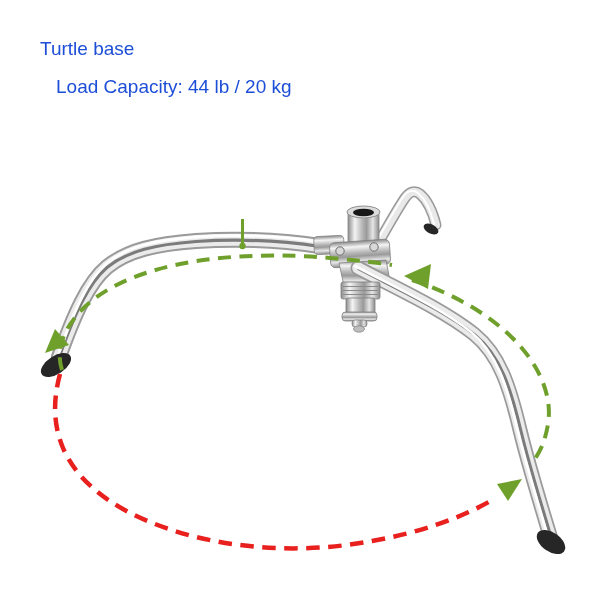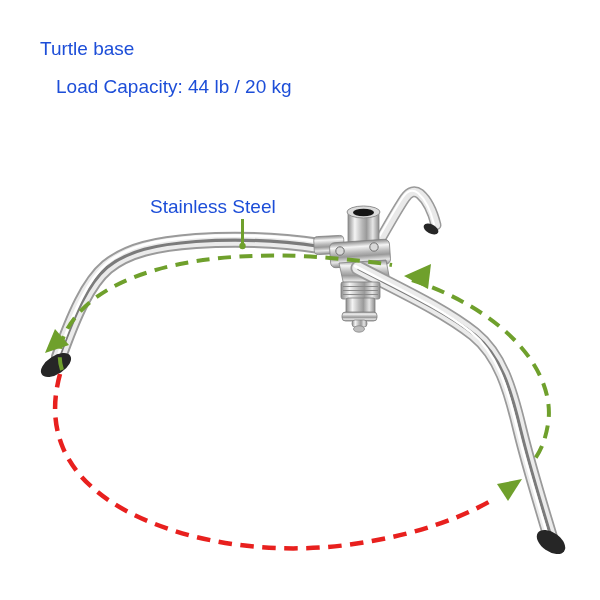--- a/index.html
+++ b/index.html
@@ -94,15 +94,14 @@
     <polygon points="404,276 431,264 428,289" fill="#6fa02c"></polygon>
     <polygon points="45,353 55,329 69,345" fill="#6fa02c"></polygon>
     <polygon points="522,479 508,501 497,484" fill="#6fa02c"></polygon>
 
     <line x1="242.5" y1="219" x2="242.5" y2="245" stroke-width="3" stroke="#6fa02c"></line>
     <circle cx="242.5" cy="246" r="3.2" fill="#6fa02c"></circle>
   </svg>
 
   <div class="lbl lbl-title">Turtle base</div>
   <div class="lbl lbl-capacity">Load Capacity: 44 lb / 20 kg</div>
-  <div class="lbl lbl-material">Stainless Steel</div>
 
 </div>
 
 </body></html>

